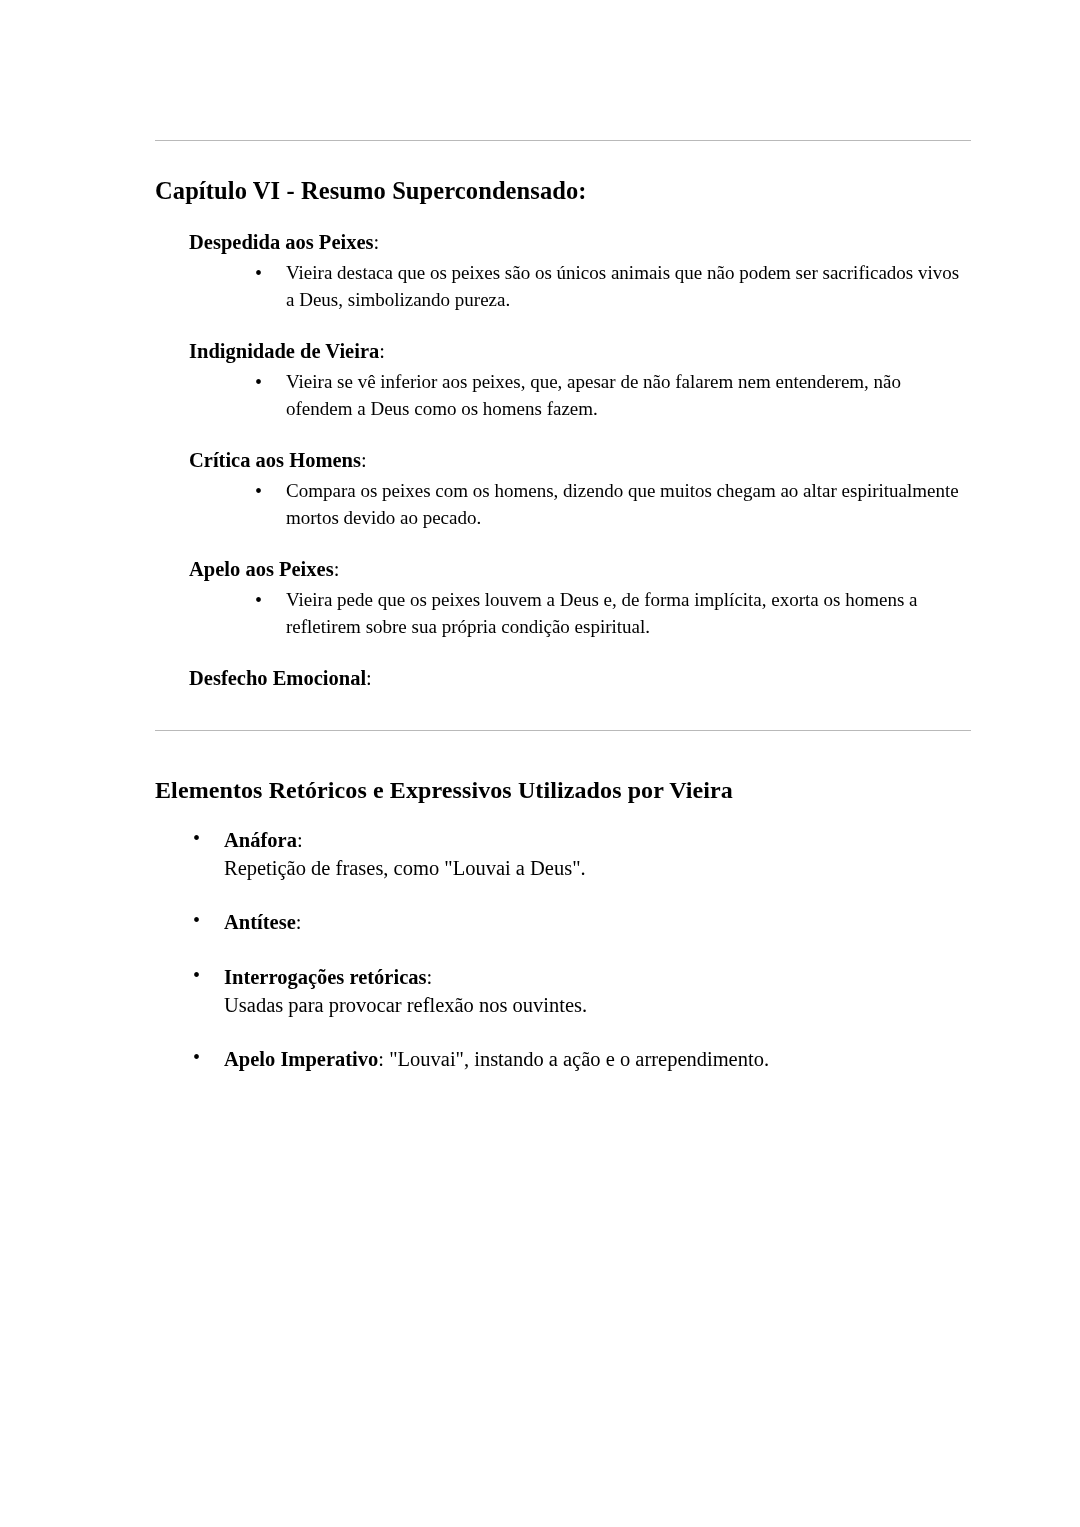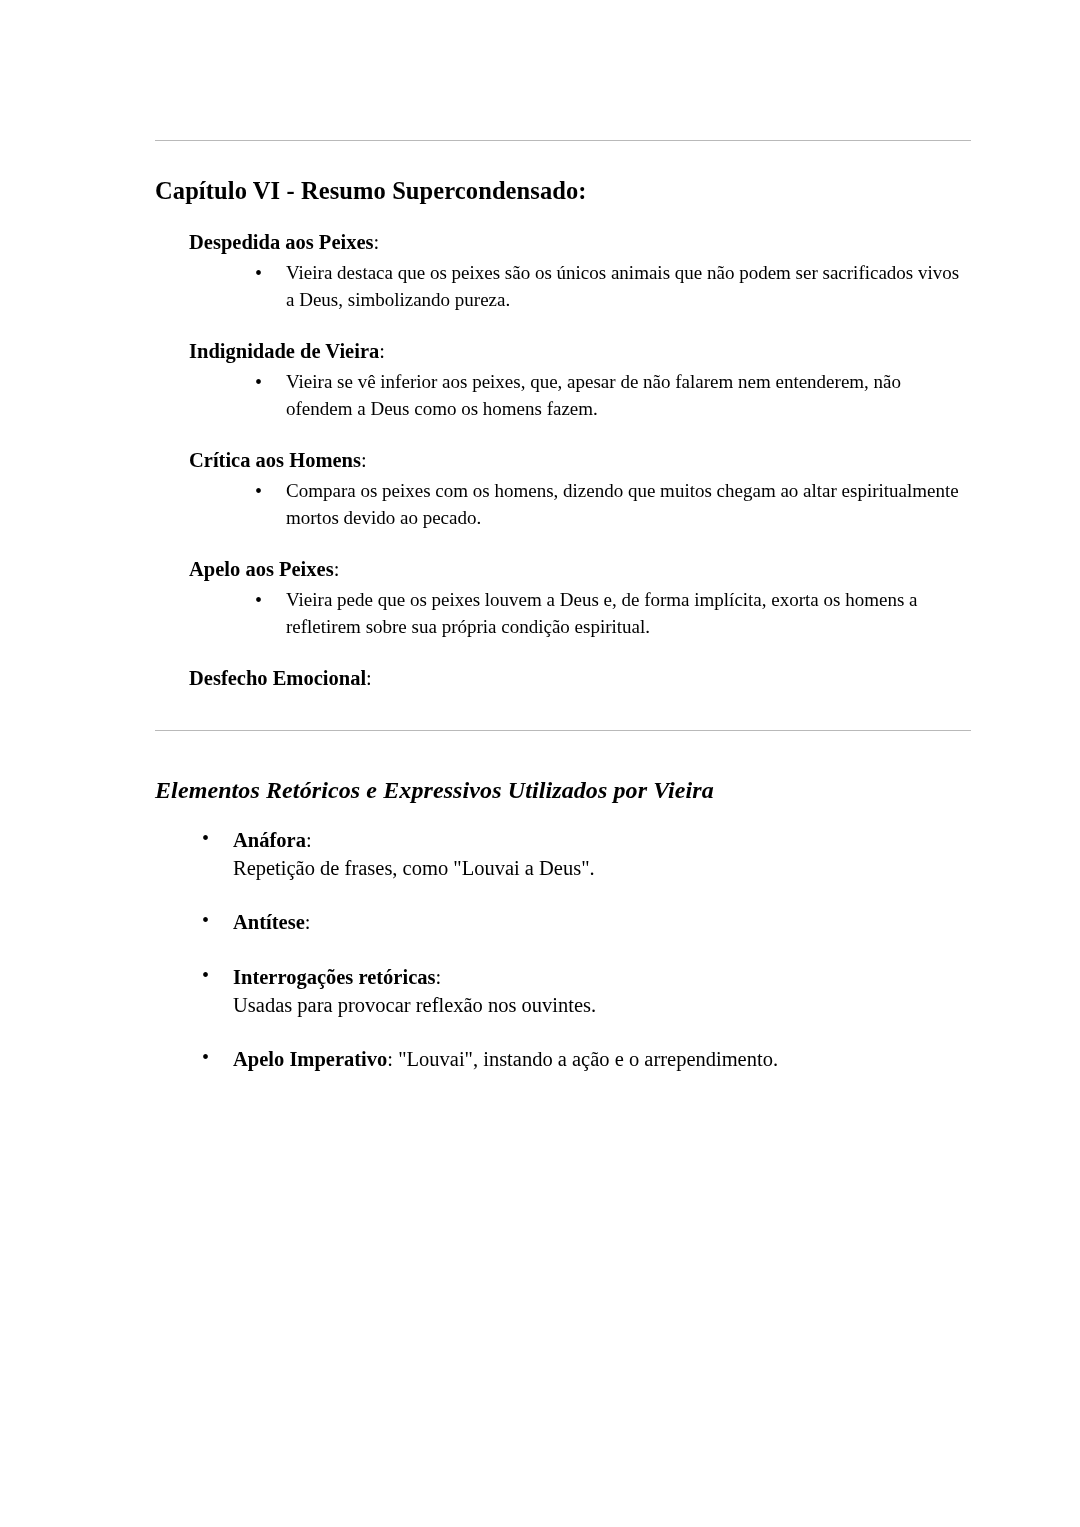--- a/index.html
+++ b/index.html
@@ -33,21 +33,20 @@
     font-size: 24.5px;
     font-weight: bold;
     margin: 0 0 26px 0;
     letter-spacing: 0.1px;
   }
   h2.section-title2 {
     font-size: 24px;
     font-weight: bold;
     margin: 0 0 22px 0;
     letter-spacing: 0.1px;
-    font-style: italic;
   }
 
   .topic {
     margin-bottom: 14px;
   }
   .topic-head {
     font-size: 20.5px;
     font-weight: bold;
     margin: 12px 0 6px 34px;
   }
@@ -73,21 +72,21 @@
     position: absolute;
     left: 100px;
     top: -1px;
     font-size: 20px;
     line-height: 1.42;
   }
   ul.bullets li b { font-weight: bold; }
 
   ul.bullets2 {
     list-style: none;
-    margin: 13px;
+    margin: 4px;
     padding: 0;
   }
   ul.bullets2 li {
     position: relative;
     font-size: 20.5px;
     line-height: 1.38;
     margin: 0 0 26px 0;
     padding-left: 65px;
     padding-right: 10px;
   }

